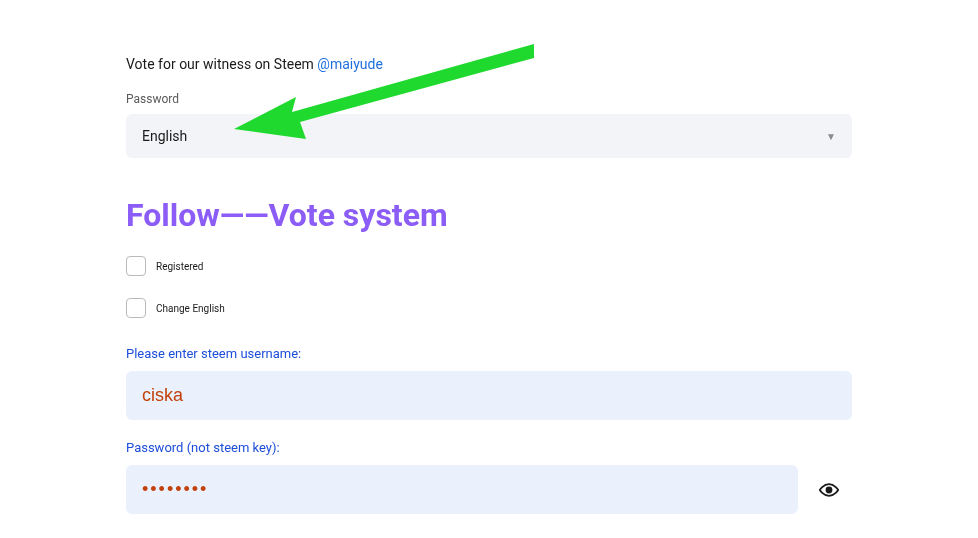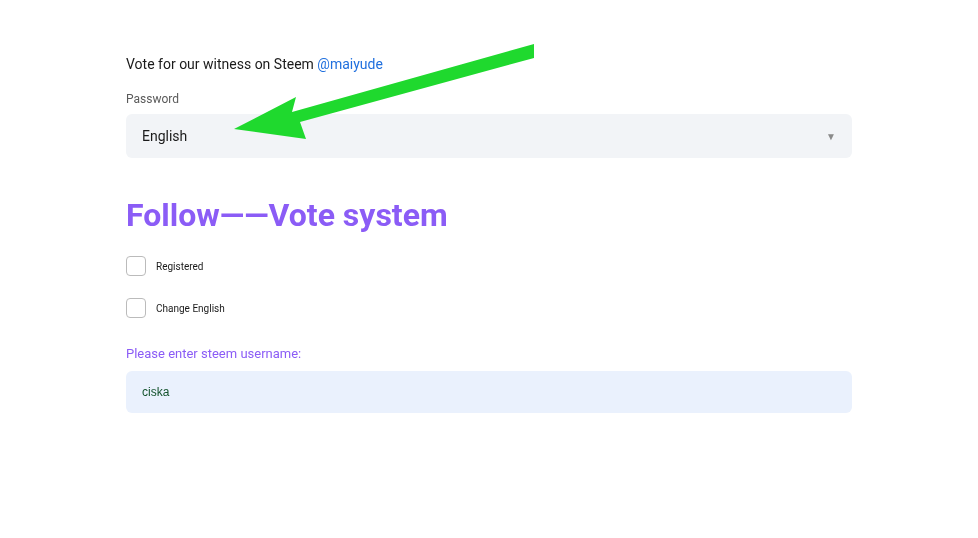--- a/index.html
+++ b/index.html
@@ -77,32 +77,32 @@
     }
     .checkbox-label {
       font-size: 10px;
       color: #1a1a1a;
     }
     .input-section {
       margin-bottom: 20px;
     }
     .input-label {
       font-size: 13px;
-      color: #8b5cf6;
+      color: #1d4ed8;
       margin-bottom: 10px;
       display: block;
     }
     .text-input {
       width: 100%;
       background: #eaf1fd;
       border: none;
       border-radius: 6px;
       padding: 14px 16px;
-      font-size: 12px;
-      color: #14532d;
+      font-size: 18px;
+      color: #c2410c;
       outline: none;
     }
     .password-wrap {
       display: flex;
       gap: 8px;
       align-items: stretch;
     }
     .password-wrap .text-input {
       flex: 1;
       letter-spacing: 2px;
@@ -154,18 +154,30 @@
   <div class="checkbox-row" style="margin-bottom:28px;">
     <div class="checkbox"></div>
     <span class="checkbox-label">Change English</span>
   </div>
 
   <div class="input-section">
     <label class="input-label">Please enter steem username:</label>
     <input type="text" class="text-input" value="ciska" style="">
   </div>
 
+  <div class="input-section">
+    <label class="input-label">Password (not steem key):</label>
+    <div class="password-wrap">
+      <input type="text" class="text-input" value="••••••••" style="">
+      <button class="eye-button">
+        <svg width="20" height="20" viewBox="0 0 24 24" fill="none" stroke="#1a1a1a" stroke-width="2.2">
+          <path d="M1 12s4-7 11-7 11 7 11 7-4 7-11 7S1 12 1 12z"></path>
+          <circle cx="12" cy="12" r="3" fill="#1a1a1a"></circle>
+        </svg>
+      </button>
+    </div>
+  </div>
 
   <svg class="arrow-overlay" width="310" height="100" viewBox="0 0 310 100">
     <polygon points="0,85 62,53 58,68 300,0 300,14 66,78 72,95" fill="#1fd92e"></polygon>
   </svg>
 
 </div>
 
 </body></html>

